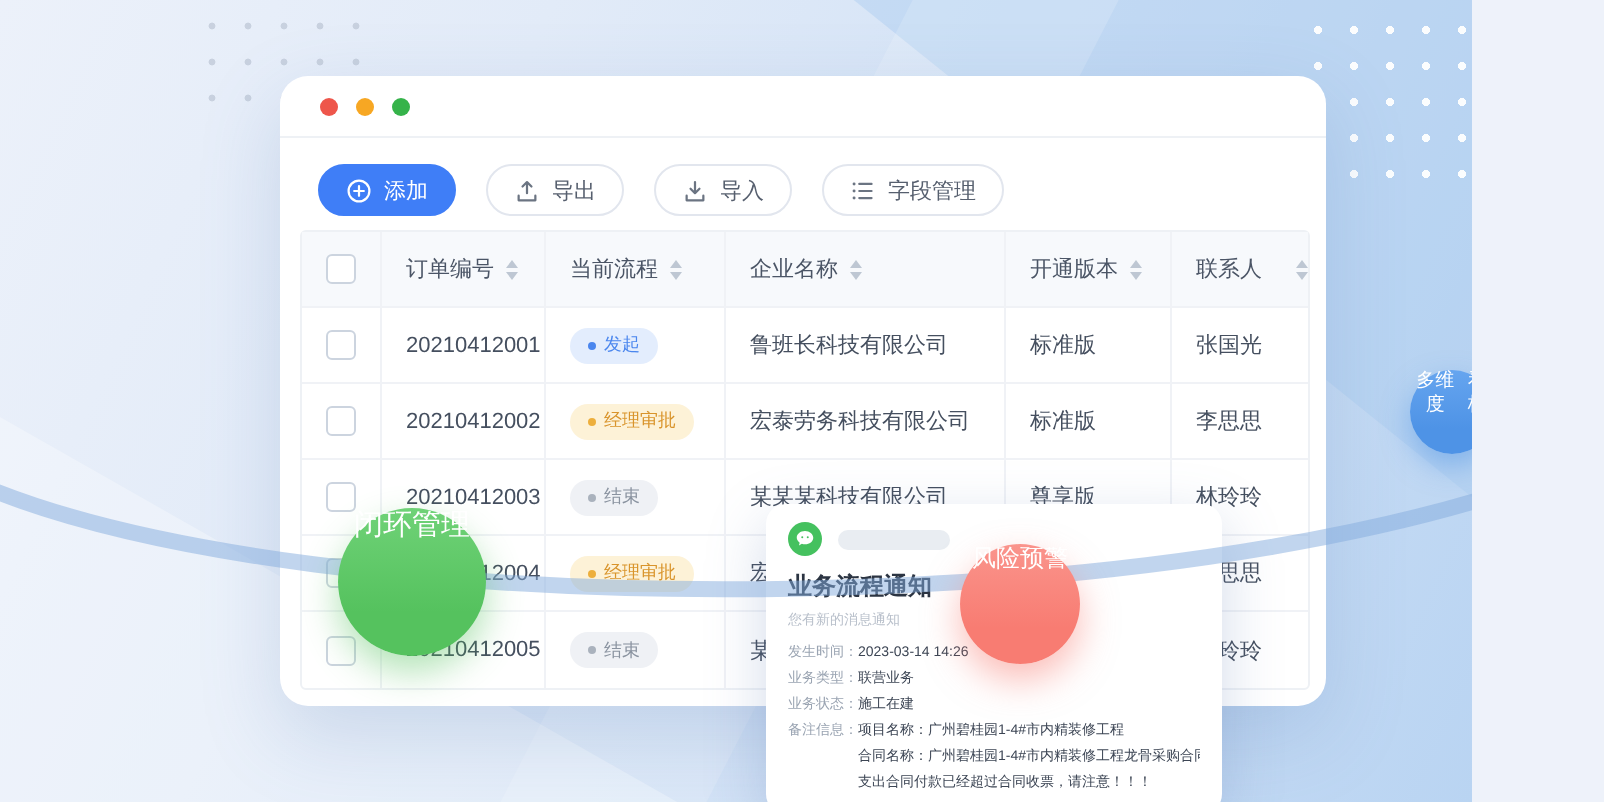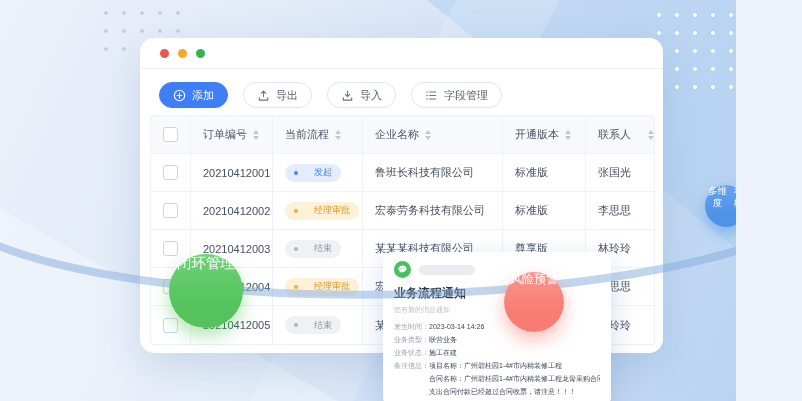--- a/index.html
+++ b/index.html
@@ -42,21 +42,21 @@
   .th:last-child,.td:last-child{border-right:none;gap:17px;}
   .tr:last-child .td{border-bottom:none;}
   .cell-check{justify-content:center;padding-left:0;}
   .th{gap:6px;}
   .checkbox{width:13px;height:13px;border:1px solid #ccd4df;border-radius:3px;background:#fff;display:inline-block;cursor:pointer;}
   .sort{display:inline-flex;flex-direction:column;gap:2px;cursor:pointer;}
   .sort i{display:block;width:0;height:0;border-left:3.5px solid transparent;border-right:3.5px solid transparent;}
   .sort .up{border-bottom:4px solid #bec7d3;}
   .sort .down{border-top:4px solid #bec7d3;}
 
-  .pill{display:inline-flex;align-items:center;gap:16px;height:18px;padding:0 9px;border-radius:9px;font-size:9px;white-space:nowrap;}
+  .pill{display:inline-flex;align-items:center;gap:4px;height:18px;padding:0 9px;border-radius:9px;font-size:9px;white-space:nowrap;}
   .pill .dot{width:4px;height:4px;border-radius:50%;}
   .pill-blue{background:var(--pill-blue-bg,#e3edfd);color:var(--pill-blue-fg,#4a86ee);}
   .pill-blue .dot{background:var(--pill-blue-fg,#4a86ee);}
   .pill-yellow{background:var(--pill-yellow-bg,#fdf2d7);color:var(--pill-yellow-fg,#d9942b);}
   .pill-yellow .dot{background:#edaf3c;}
   .pill-gray{background:var(--pill-gray-bg,#eff1f5);color:var(--pill-gray-fg,#8a93a0);}
   .pill-gray .dot{background:#aab2bd;}
 
   
   .notification{position:absolute;left:383px;top:252px;width:228px;z-index:8;background:#fff;border-radius:10px;
@@ -72,21 +72,21 @@
   .nvalue{color:#3c4554;}
   .nextra{padding-left:35px;}
 
   
   .badge{position:absolute;z-index:10;border-radius:50%;color:#fff;display:flex;flex-direction:row;
     justify-content:center;text-align:center;}
   .badge-orange{left:39px;top:197px;width:38px;height:38px;font-size:9px;line-height:10.5px;
     box-shadow:0 5px 12px rgba(246,169,55,.45);}
   .badge-green{left:169px;top:254px;width:74px;height:74px;font-size:14.5px;line-height:18px;
     box-shadow:0 8px 18px rgba(85,194,94,.45);}
-  .badge-red{left:504px;top:272px;width:60px;height:60px;font-size:12px;line-height:15px;
+  .badge-red{left:480px;top:272px;width:60px;height:60px;font-size:12px;line-height:15px;
     box-shadow:0 8px 18px rgba(248,124,114,.5);}
   .badge-blue{left:705px;top:185px;width:42px;height:42px;font-size:9.5px;line-height:11.5px;
     box-shadow:0 6px 14px rgba(78,147,230,.5);}
 </style>
 </head>
 <body>
 
 <div class="stage">
   <div class="bg-shape bg-shape-1"></div>
   <div class="bg-shape bg-shape-2"></div>

